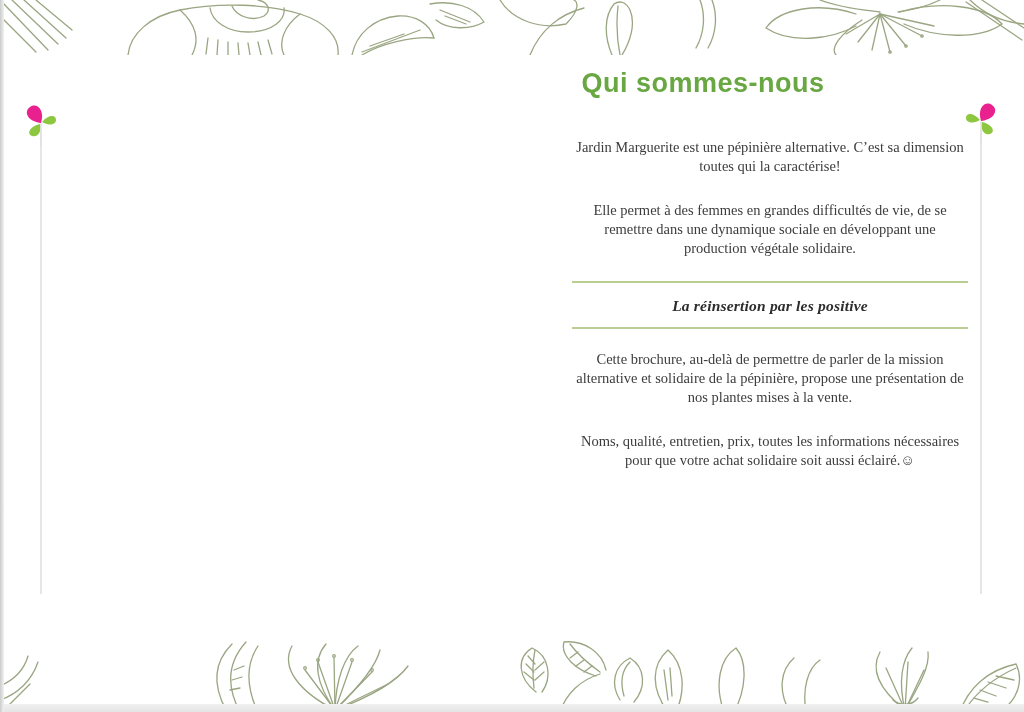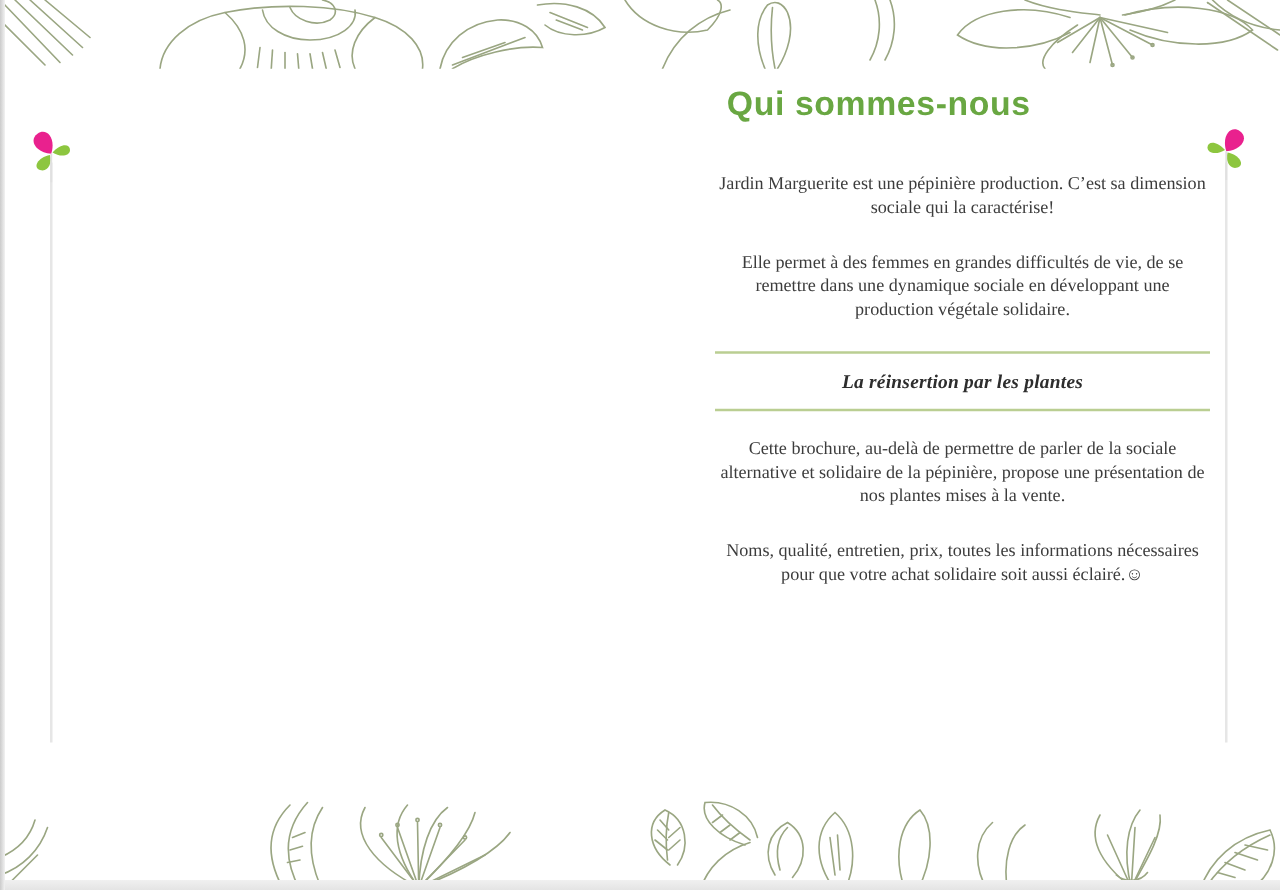--- a/index.html
+++ b/index.html
@@ -194,27 +194,27 @@
       <path d="M19,19 C6,18 1,8 8,3 C15,-2 23,6 19,19 Z" fill="#e9218e"></path>
       <path d="M20,18 C27,10 34,11 34,16 C34,21 26,22 20,18 Z" fill="#8dc63f"></path>
       <path d="M18,20 C8,22 4,30 10,32 C16,34 20,27 18,20 Z" fill="#8dc63f"></path>
       <line x1="19" y1="19" x2="19" y2="42" stroke="#e0e0e0" stroke-width="1.5"></line>
     </svg>
   </div>
 
   <h1 class="title">Qui sommes-nous</h1>
 
   <div class="text-col">
-    <p>Jardin Marguerite est une pépinière production. C’est sa dimension sociale qui la caractérise!</p>
+    <p>Jardin Marguerite est une pépinière alternative. C’est sa dimension toutes qui la caractérise!</p>
     <p>Elle permet à des femmes en grandes difficultés de vie, de se remettre dans une dynamique sociale en développant une production végétale solidaire.</p>
 
     <hr class="rule rule-top">
-    <h2 class="section-heading">La réinsertion par les plantes</h2>
+    <h2 class="section-heading">La réinsertion par les positive</h2>
     <hr class="rule">
 
-    <p class="after-rule">Cette brochure, au-delà de permettre de parler de la sociale alternative et solidaire de la pépinière, propose une présentation de nos plantes mises à la vente.</p>
+    <p class="after-rule">Cette brochure, au-delà de permettre de parler de la mission alternative et solidaire de la pépinière, propose une présentation de nos plantes mises à la vente.</p>
     <p>Noms, qualité, entretien, prix, toutes les informations nécessaires pour que votre achat solidaire soit aussi éclairé.☺</p>
   </div>
 
   <div class="edge-left"></div>
   <div class="edge-bottom"></div>
 
 </div>
 
 </body></html>

